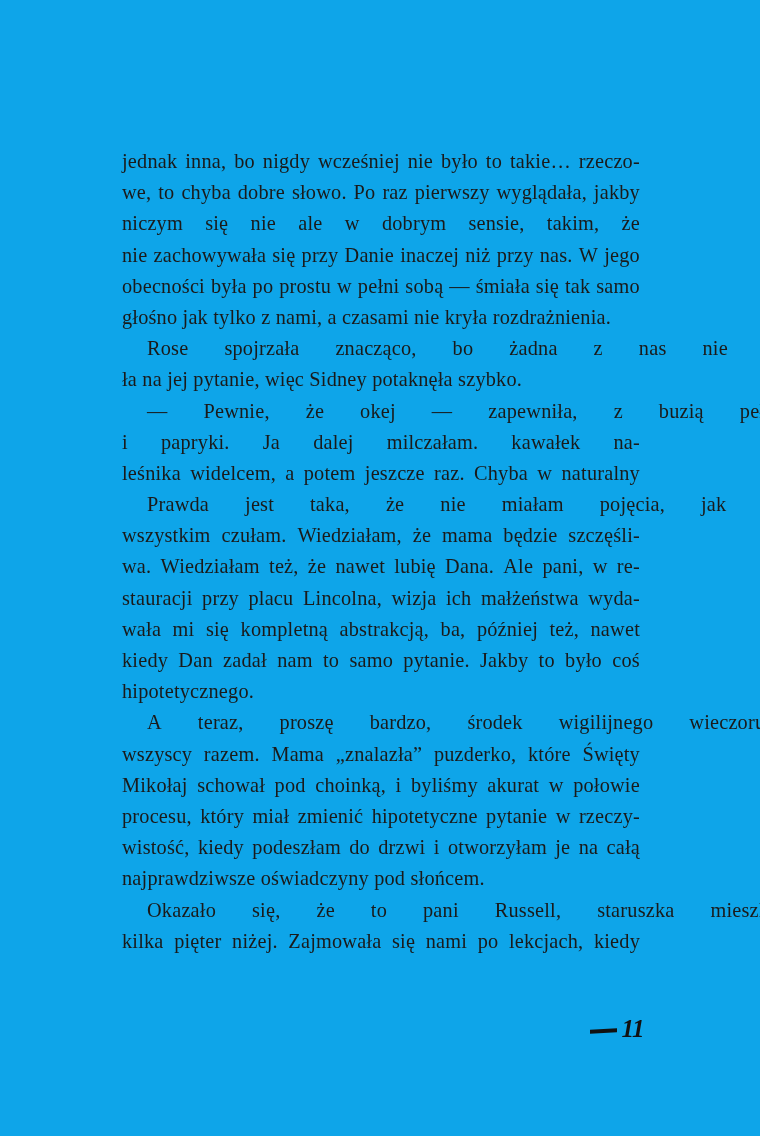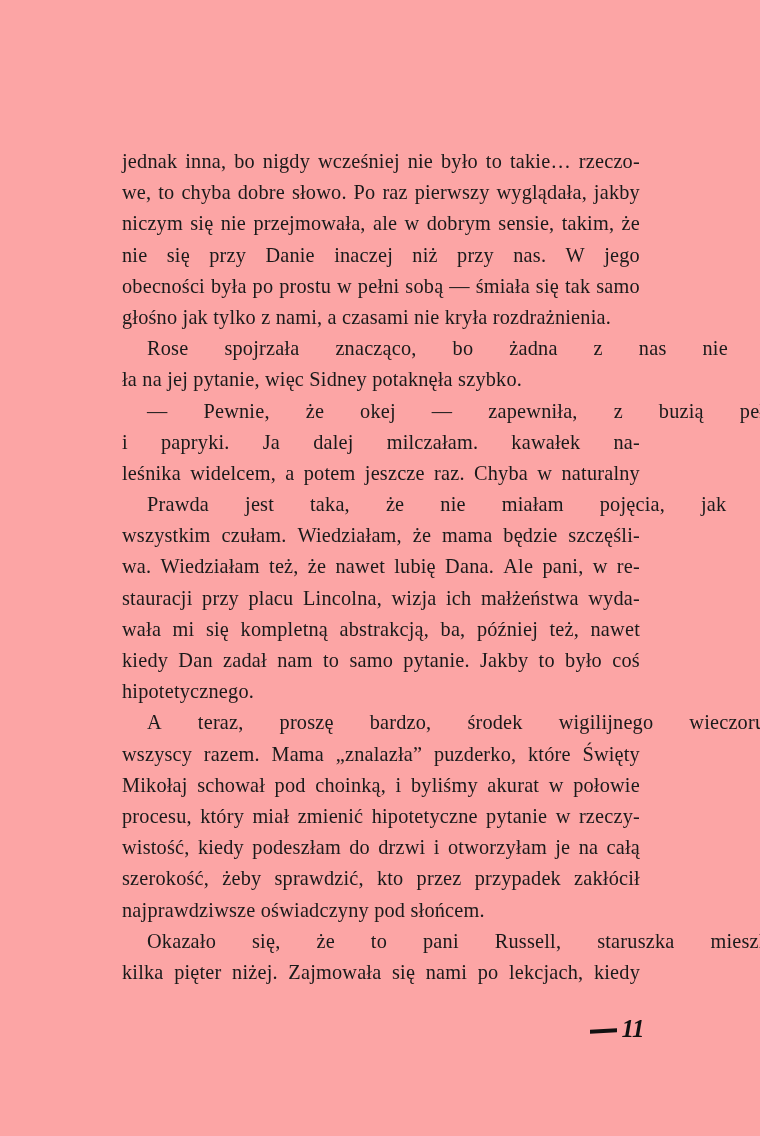--- a/index.html
+++ b/index.html
@@ -14,21 +14,21 @@
     font-family: "Liberation Serif", "DejaVu Serif", serif;
     color: #1a1a1a;
     overflow: hidden;
   }
   #page {
     position: absolute;
     left: 0;
     top: 0;
     width: 760px;
     height: 1136px;
-    background: #fca5a5;
+    background: #0ea5e9;
   }
   #textblock {
     position: absolute;
     left: 122px;
     top: 146px;
     width: 518px;
   }
   .para {
     margin: 0;
     padding: 0;
@@ -94,22 +94,22 @@
 </style>
 </head>
 <body>
 
 <div id="page">
 
   <div id="textblock">
       <p class="para">
         <span class="line j"><span class="w">jednak</span><span class="w">inna,</span><span class="w">bo</span><span class="w">nigdy</span><span class="w">wcześniej</span><span class="w">nie</span><span class="w">było</span><span class="w">to</span><span class="w">takie…</span><span class="w">rzeczo-</span></span>
         <span class="line j"><span class="w">we,</span><span class="w">to</span><span class="w">chyba</span><span class="w">dobre</span><span class="w">słowo.</span><span class="w">Po</span><span class="w">raz</span><span class="w">pierwszy</span><span class="w">wyglądała,</span><span class="w">jakby</span></span>
-        <span class="line j"><span class="w">niczym</span><span class="w">się</span><span class="w">nie</span><span class="w">przejmowała,</span><span class="w">ale</span><span class="w">w</span><span class="w">dobrym</span><span class="w">sensie,</span><span class="w">takim,</span><span class="w">że</span></span>
-        <span class="line j"><span class="w">nie</span><span class="w">się</span><span class="w">przy</span><span class="w">Danie</span><span class="w">inaczej</span><span class="w">niż</span><span class="w">przy</span><span class="w">nas.</span><span class="w">W</span><span class="w">jego</span></span>
+        <span class="line j"><span class="w">niczym</span><span class="w">się</span><span class="w">nie</span><span class="w">ale</span><span class="w">w</span><span class="w">dobrym</span><span class="w">sensie,</span><span class="w">takim,</span><span class="w">że</span></span>
+        <span class="line j"><span class="w">nie</span><span class="w">zachowywała</span><span class="w">się</span><span class="w">przy</span><span class="w">Danie</span><span class="w">inaczej</span><span class="w">niż</span><span class="w">przy</span><span class="w">nas.</span><span class="w">W</span><span class="w">jego</span></span>
         <span class="line j"><span class="w">obecności</span><span class="w">była</span><span class="w">po</span><span class="w">prostu</span><span class="w">w</span><span class="w">pełni</span><span class="w">sobą</span><span class="w">—</span><span class="w">śmiała</span><span class="w">się</span><span class="w">tak</span><span class="w">samo</span></span>
         <span class="line last">głośno jak tylko z nami, a czasami nie kryła rozdrażnienia.</span>
       </p>
       <p class="para">
         <span class="line j indent"><span class="w">Rose</span><span class="w">spojrzała</span><span class="w">znacząco,</span><span class="w">bo</span><span class="w">żadna</span><span class="w">z</span><span class="w">nas</span><span class="w">nie</span></span>
         <span class="line last">ła na jej pytanie, więc Sidney potaknęła szybko.</span>
       </p>
       <p class="para">
         <span class="line j indent"><span class="w">—</span><span class="w">Pewnie,</span><span class="w">że</span><span class="w">okej</span><span class="w">—</span><span class="w">zapewniła,</span><span class="w">z</span><span class="w">buzią</span><span class="w">pełną</span><span class="w">jajecznicy</span></span>
         <span class="line j"><span class="w">i</span><span class="w">papryki.</span><span class="w">Ja</span><span class="w">dalej</span><span class="w">milczałam.</span><span class="w">kawałek</span><span class="w">na-</span></span>
@@ -123,21 +123,20 @@
         <span class="line j"><span class="w">wała</span><span class="w">mi</span><span class="w">się</span><span class="w">kompletną</span><span class="w">abstrakcją,</span><span class="w">ba,</span><span class="w">później</span><span class="w">też,</span><span class="w">nawet</span></span>
         <span class="line j"><span class="w">kiedy</span><span class="w">Dan</span><span class="w">zadał</span><span class="w">nam</span><span class="w">to</span><span class="w">samo</span><span class="w">pytanie.</span><span class="w">Jakby</span><span class="w">to</span><span class="w">było</span><span class="w">coś</span></span>
         <span class="line last">hipotetycznego.</span>
       </p>
       <p class="para">
         <span class="line j indent"><span class="w">A</span><span class="w">teraz,</span><span class="w">proszę</span><span class="w">bardzo,</span><span class="w">środek</span><span class="w">wigilijnego</span><span class="w">wieczoru</span><span class="w">i</span><span class="w">my</span></span>
         <span class="line j"><span class="w">wszyscy</span><span class="w">razem.</span><span class="w">Mama</span><span class="w">„znalazła”</span><span class="w">puzderko,</span><span class="w">które</span><span class="w">Święty</span></span>
         <span class="line j"><span class="w">Mikołaj</span><span class="w">schował</span><span class="w">pod</span><span class="w">choinką,</span><span class="w">i</span><span class="w">byliśmy</span><span class="w">akurat</span><span class="w">w</span><span class="w">połowie</span></span>
         <span class="line j"><span class="w">procesu,</span><span class="w">który</span><span class="w">miał</span><span class="w">zmienić</span><span class="w">hipotetyczne</span><span class="w">pytanie</span><span class="w">w</span><span class="w">rzeczy-</span></span>
         <span class="line j"><span class="w">wistość,</span><span class="w">kiedy</span><span class="w">podeszłam</span><span class="w">do</span><span class="w">drzwi</span><span class="w">i</span><span class="w">otworzyłam</span><span class="w">je</span><span class="w">na</span><span class="w">całą</span></span>
-        <span class="line j"><span class="w">szerokość,</span><span class="w">żeby</span><span class="w">sprawdzić,</span><span class="w">kto</span><span class="w">przez</span><span class="w">przypadek</span><span class="w">zakłócił</span></span>
         <span class="line last">najprawdziwsze oświadczyny pod słońcem.</span>
       </p>
       <p class="para">
         <span class="line j indent"><span class="w">Okazało</span><span class="w">się,</span><span class="w">że</span><span class="w">to</span><span class="w">pani</span><span class="w">Russell,</span><span class="w">staruszka</span><span class="w">mieszkająca</span></span>
         <span class="line j"><span class="w">kilka</span><span class="w">pięter</span><span class="w">niżej.</span><span class="w">Zajmowała</span><span class="w">się</span><span class="w">nami</span><span class="w">po</span><span class="w">lekcjach,</span><span class="w">kiedy</span></span>
       </p>
     </div>
 
   <div id="folio">
     <div id="folio-inner">

